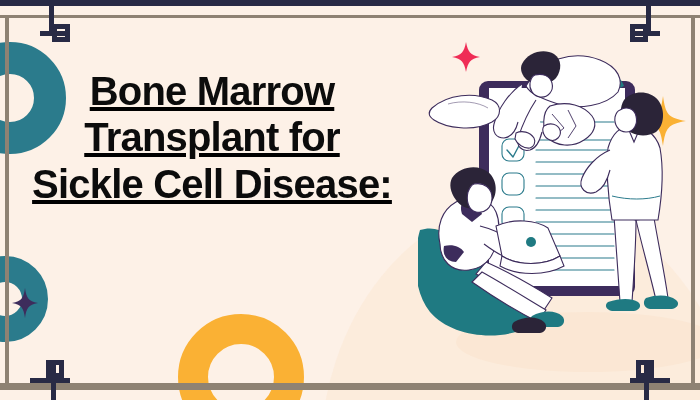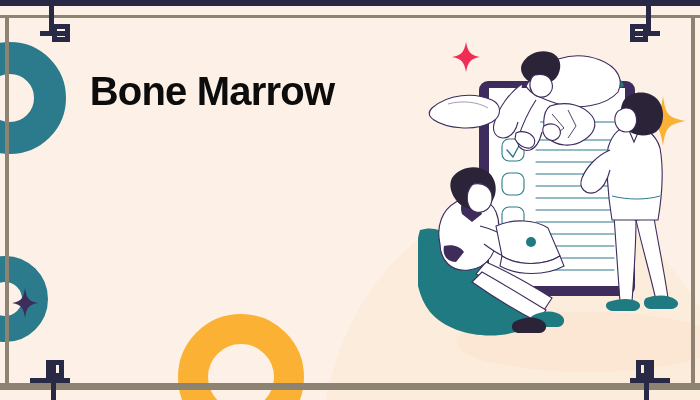--- a/index.html
+++ b/index.html
@@ -118,20 +118,21 @@
     box-sizing: border-box;
   }
 
   
   .title-block {
     position: absolute;
     left: 14px;
     top: 68px;
     width: 396px;
     text-align: center;
+    text-decoration: underline;
   }
   .title-line {
     font-size: 40px;
     font-weight: 700;
     line-height: 1.16;
     color: #0c0c0c;
     letter-spacing: -0.8px;
     white-space: nowrap;
   }
 
@@ -277,20 +278,22 @@
         <path d="M78 196 C96 188 118 190 130 198 L142 226 C126 236 100 236 84 226 Z" fill="#ffffff" stroke="#3d2c5c" stroke-width="1.1"></path>
         <path d="M84 226 C100 236 126 236 142 226 L146 236 C128 246 100 246 82 236 Z" fill="#ffffff" stroke="#3d2c5c" stroke-width="1.1"></path>
         <circle cx="113" cy="212" r="5" fill="#1f7a82"></circle>
       </g>
 
     </svg>
   </div>
 
   <div class="title-block">
     <div class="title-line">Bone Marrow</div>
+    <div class="title-line">Transplant for</div>
+    <div class="title-line">Sickle Cell Disease:</div>
   </div>
 
   <div class="frame-top-navy"></div>
   <div class="frame-inner-line fil-top"></div>
   <div class="frame-inner-line fil-bottom"></div>
   <div class="frame-inner-line fil-left"></div>
   <div class="frame-inner-line fil-right"></div>
 
   <div class="corner c-tl">
     <div class="bar v"></div>

